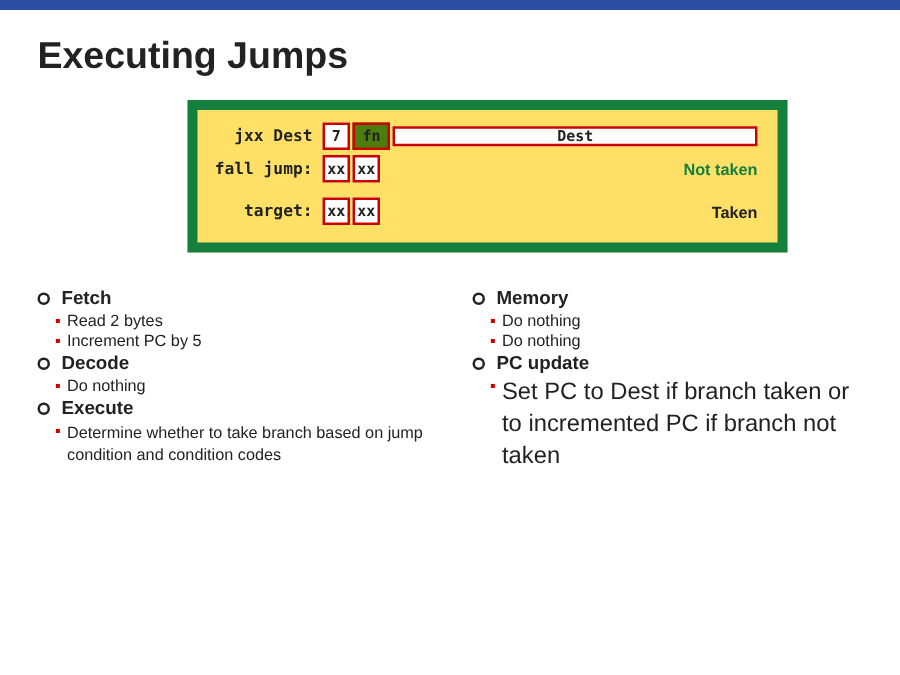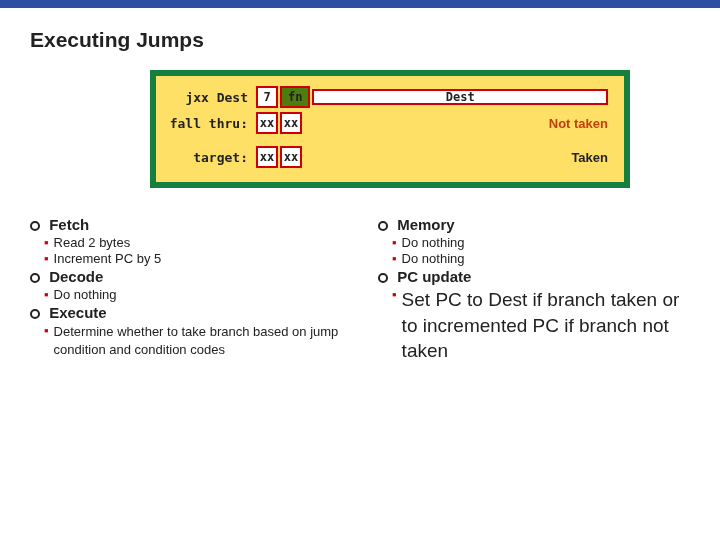--- a/index.html
+++ b/index.html
@@ -13,28 +13,28 @@
     }
     .top-bar {
       width: 100%;
       height: 8px;
       background: #2c4fa3;
     }
     .page {
       padding: 20px 30px;
     }
     h1 {
-      font-size: 21px;
+      font-size: 30px;
       font-weight: bold;
       color: #222;
       margin-bottom: 18px;
     }
     .diagram-area {
       background: #ffe066;
-      border: 6px solid #15803d;
+      border: 8px solid #15803d;
       width: 480px;
       margin-left: 120px;
       margin-bottom: 10px;
       padding: 10px 16px 10px 10px;
     }
     .diagram-row {
       display: flex;
       align-items: center;
       margin-bottom: 4px;
     }
@@ -84,21 +84,21 @@
       justify-content: center;
       font-size: 12px;
       font-weight: bold;
       color: #222;
       flex: 1;
       font-family: monospace;
     }
     .not-taken-label {
       font-size: 13px;
       font-weight: bold;
-      color: #c2410c;
+      color: #15803d;
       margin-left: 16px;
     }
     .taken-label {
       font-size: 13px;
       font-weight: bold;
       color: #222;
       margin-left: 16px;
     }
     .content-area {
       display: flex;
@@ -158,21 +158,21 @@
   <div class="diagram-area">
 
     <div class="diagram-row">
       <div class="diagram-label">jxx Dest</div>
       <div class="box-red">7</div>
       <div class="box-red-fill">fn</div>
       <div class="dest-box">Dest</div>
     </div>
 
     <div class="diagram-row">
-      <div class="diagram-label">fall thru:</div>
+      <div class="diagram-label">fall jump:</div>
       <div class="box-red">xx</div>
       <div class="box-red">xx</div>
       <div style="flex:1"></div>
       <div class="not-taken-label">Not taken</div>
     </div>
     <div style="height:8px"></div>
 
     <div class="diagram-row">
       <div class="diagram-label">target:</div>
       <div class="box-red">xx</div>

